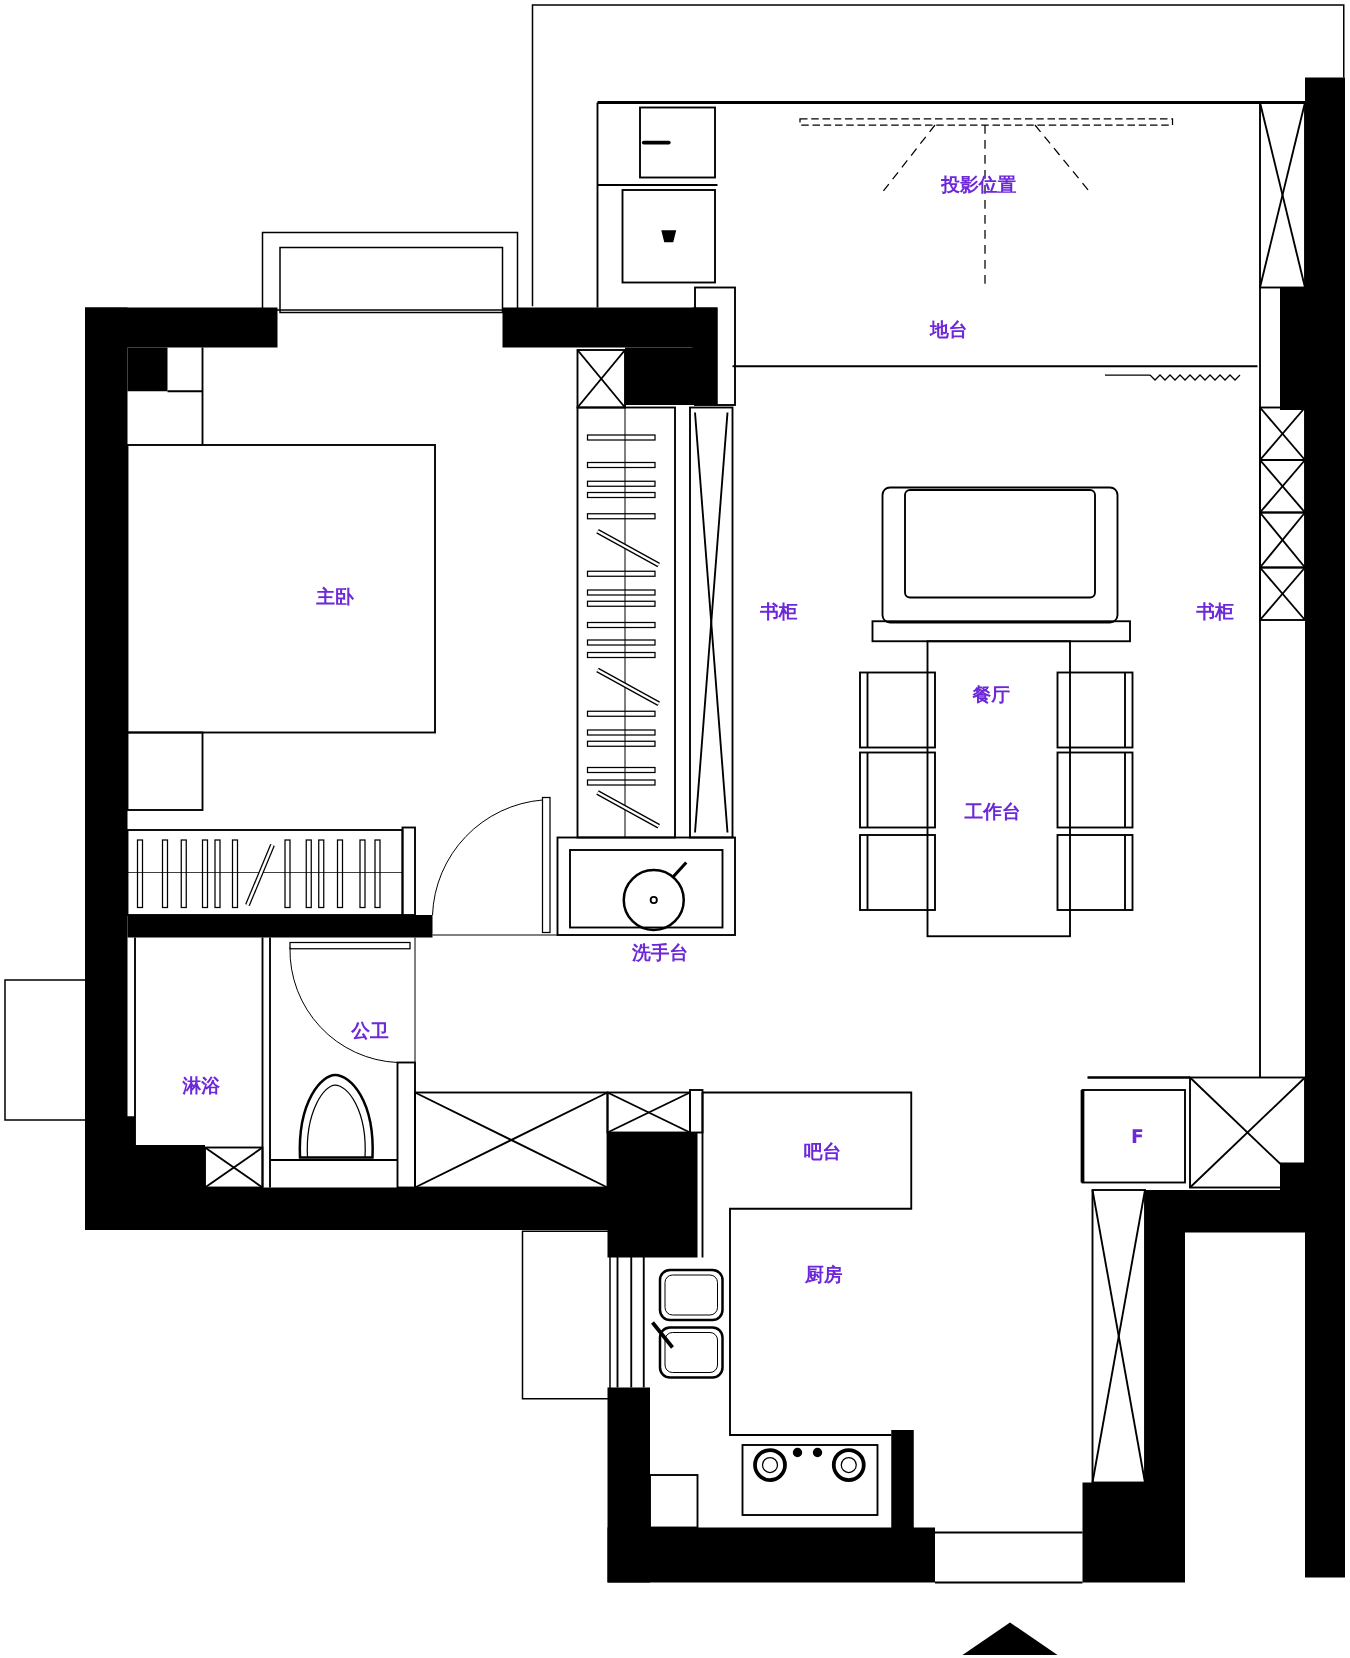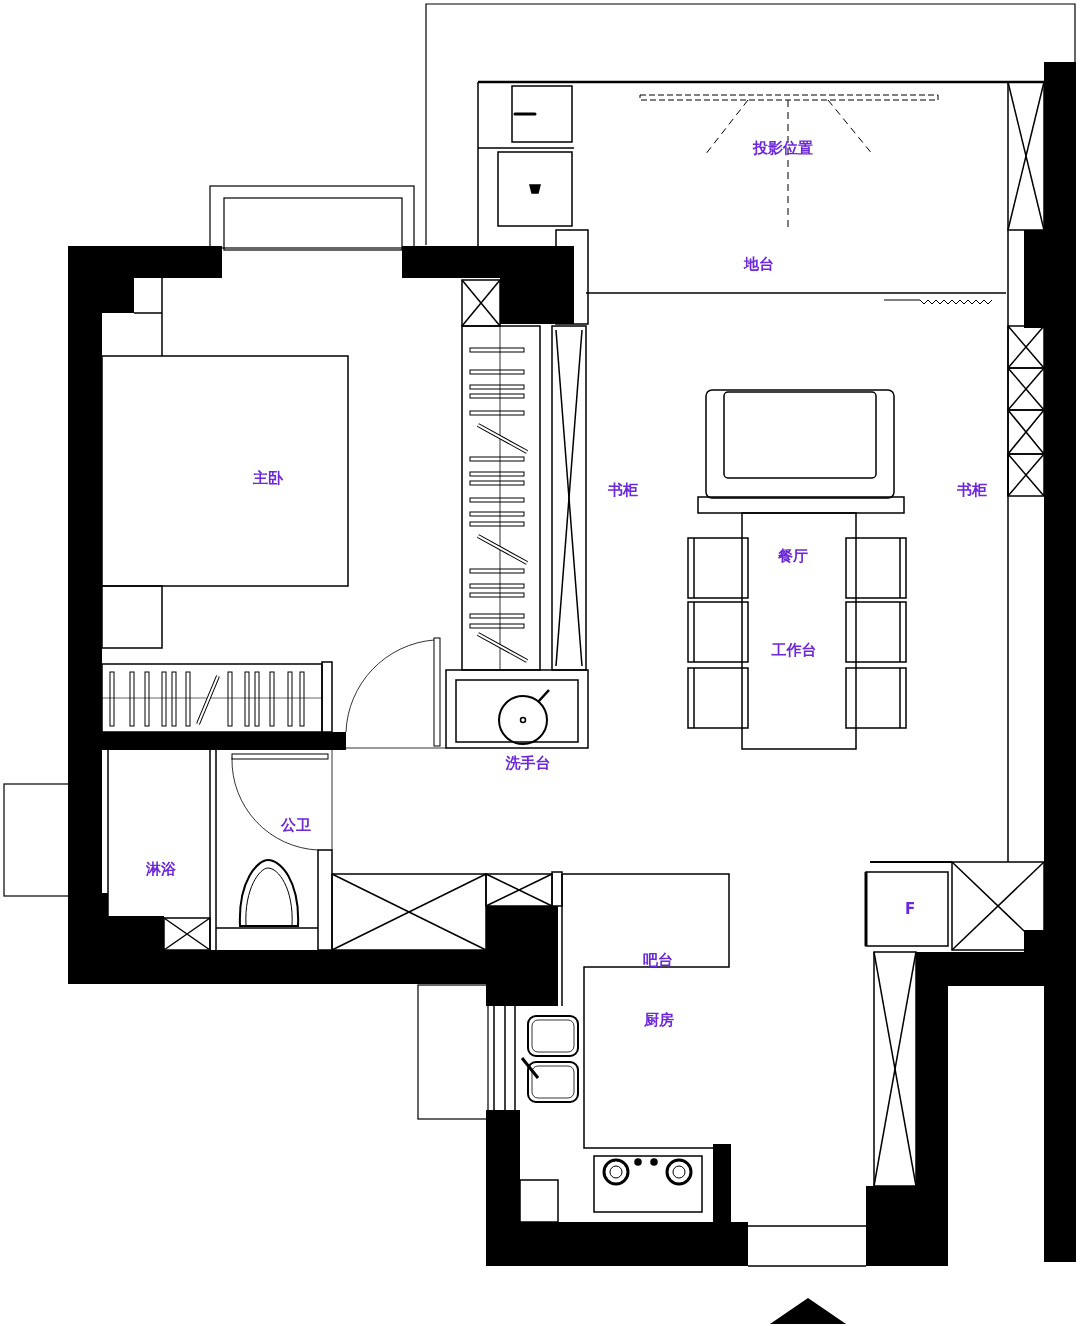--- a/index.html
+++ b/index.html
@@ -253,17 +253,17 @@
 <div class="lbl" style="left:256px;top:478px;margin-left:12px;">主卧</div>
 <div class="lbl" style="left:783px;top:148px;">投影位置</div>
 <div class="lbl" style="left:759px;top:264px;">地台</div>
 <div class="lbl" style="left:623px;top:490px;">书柜</div>
 <div class="lbl" style="left:972px;top:490px;">书柜</div>
 <div class="lbl" style="left:793px;top:556px;">餐厅</div>
 <div class="lbl" style="left:794px;top:650px;text-align:center;">工作台</div>
 <div class="lbl" style="left:528px;top:763px;">洗手台</div>
 <div class="lbl" style="left:161px;top:825px;margin-top:44px;">淋浴</div>
 <div class="lbl" style="left:268px;top:825px;margin-left:28px;">公卫</div>
-<div class="lbl" style="left:658px;top:922px;margin-top:38px;">吧台</div>
+<div class="lbl" style="left:658px;top:922px;">吧台</div>
 <div class="lbl" style="left:659px;top:1020px;">厨房</div>
 <div class="lbl" style="left:910px;top:909px;">F</div>
 
 <div class="entry"></div>
 
 </body></html>

